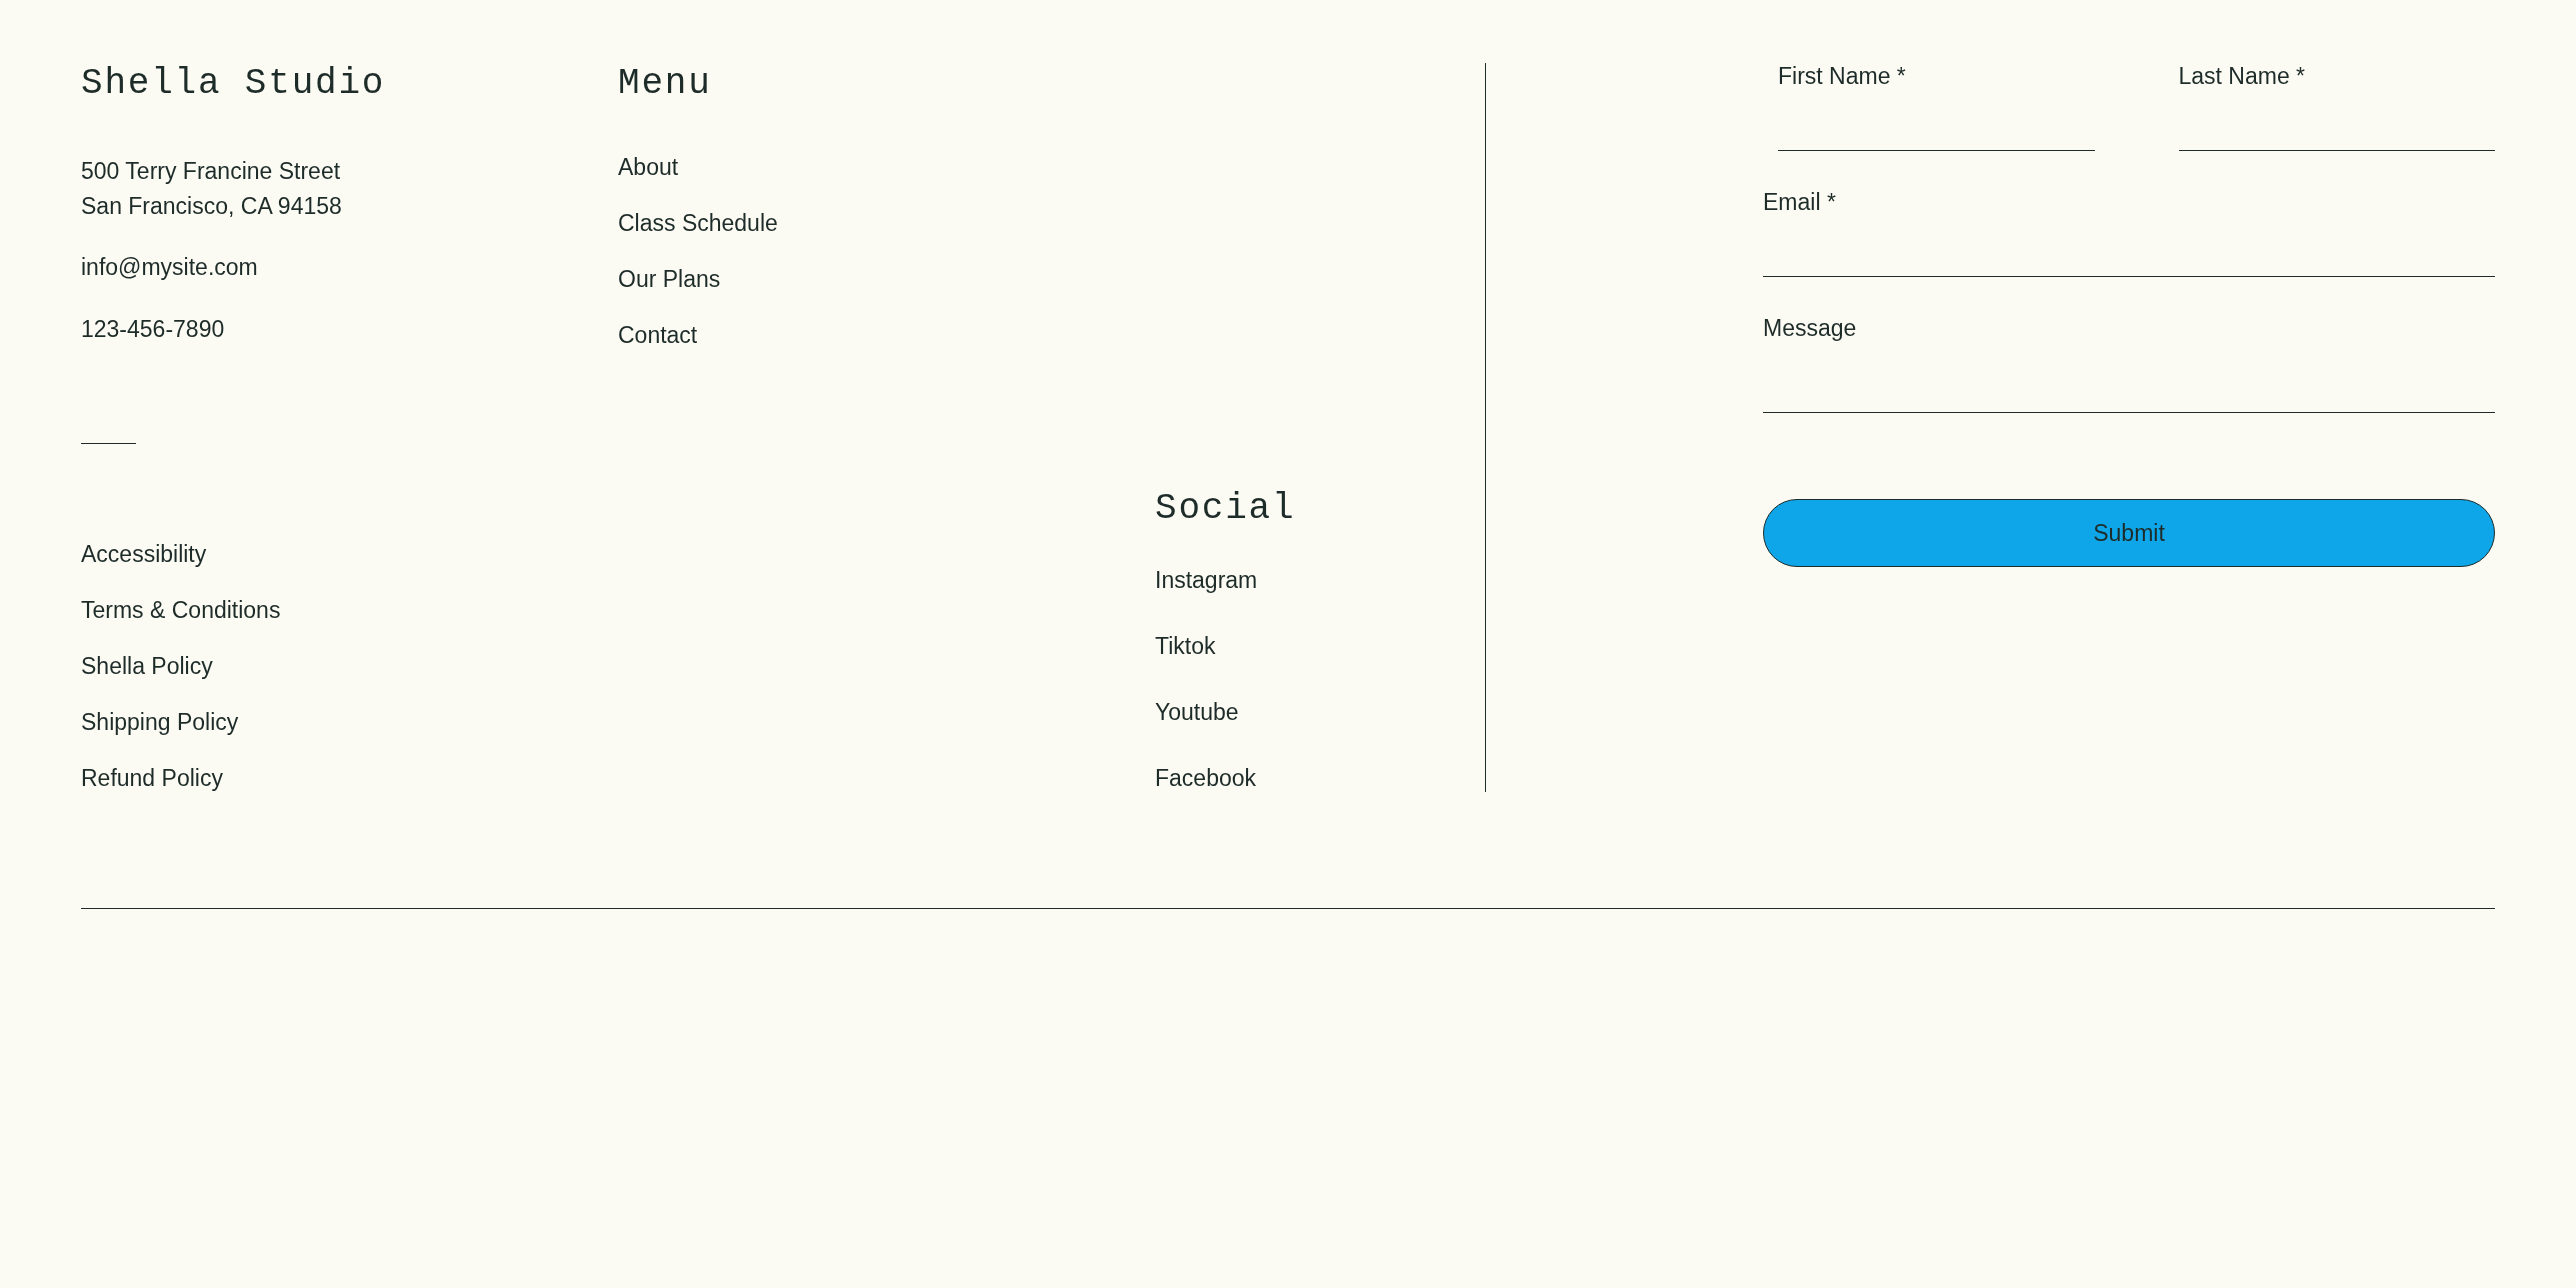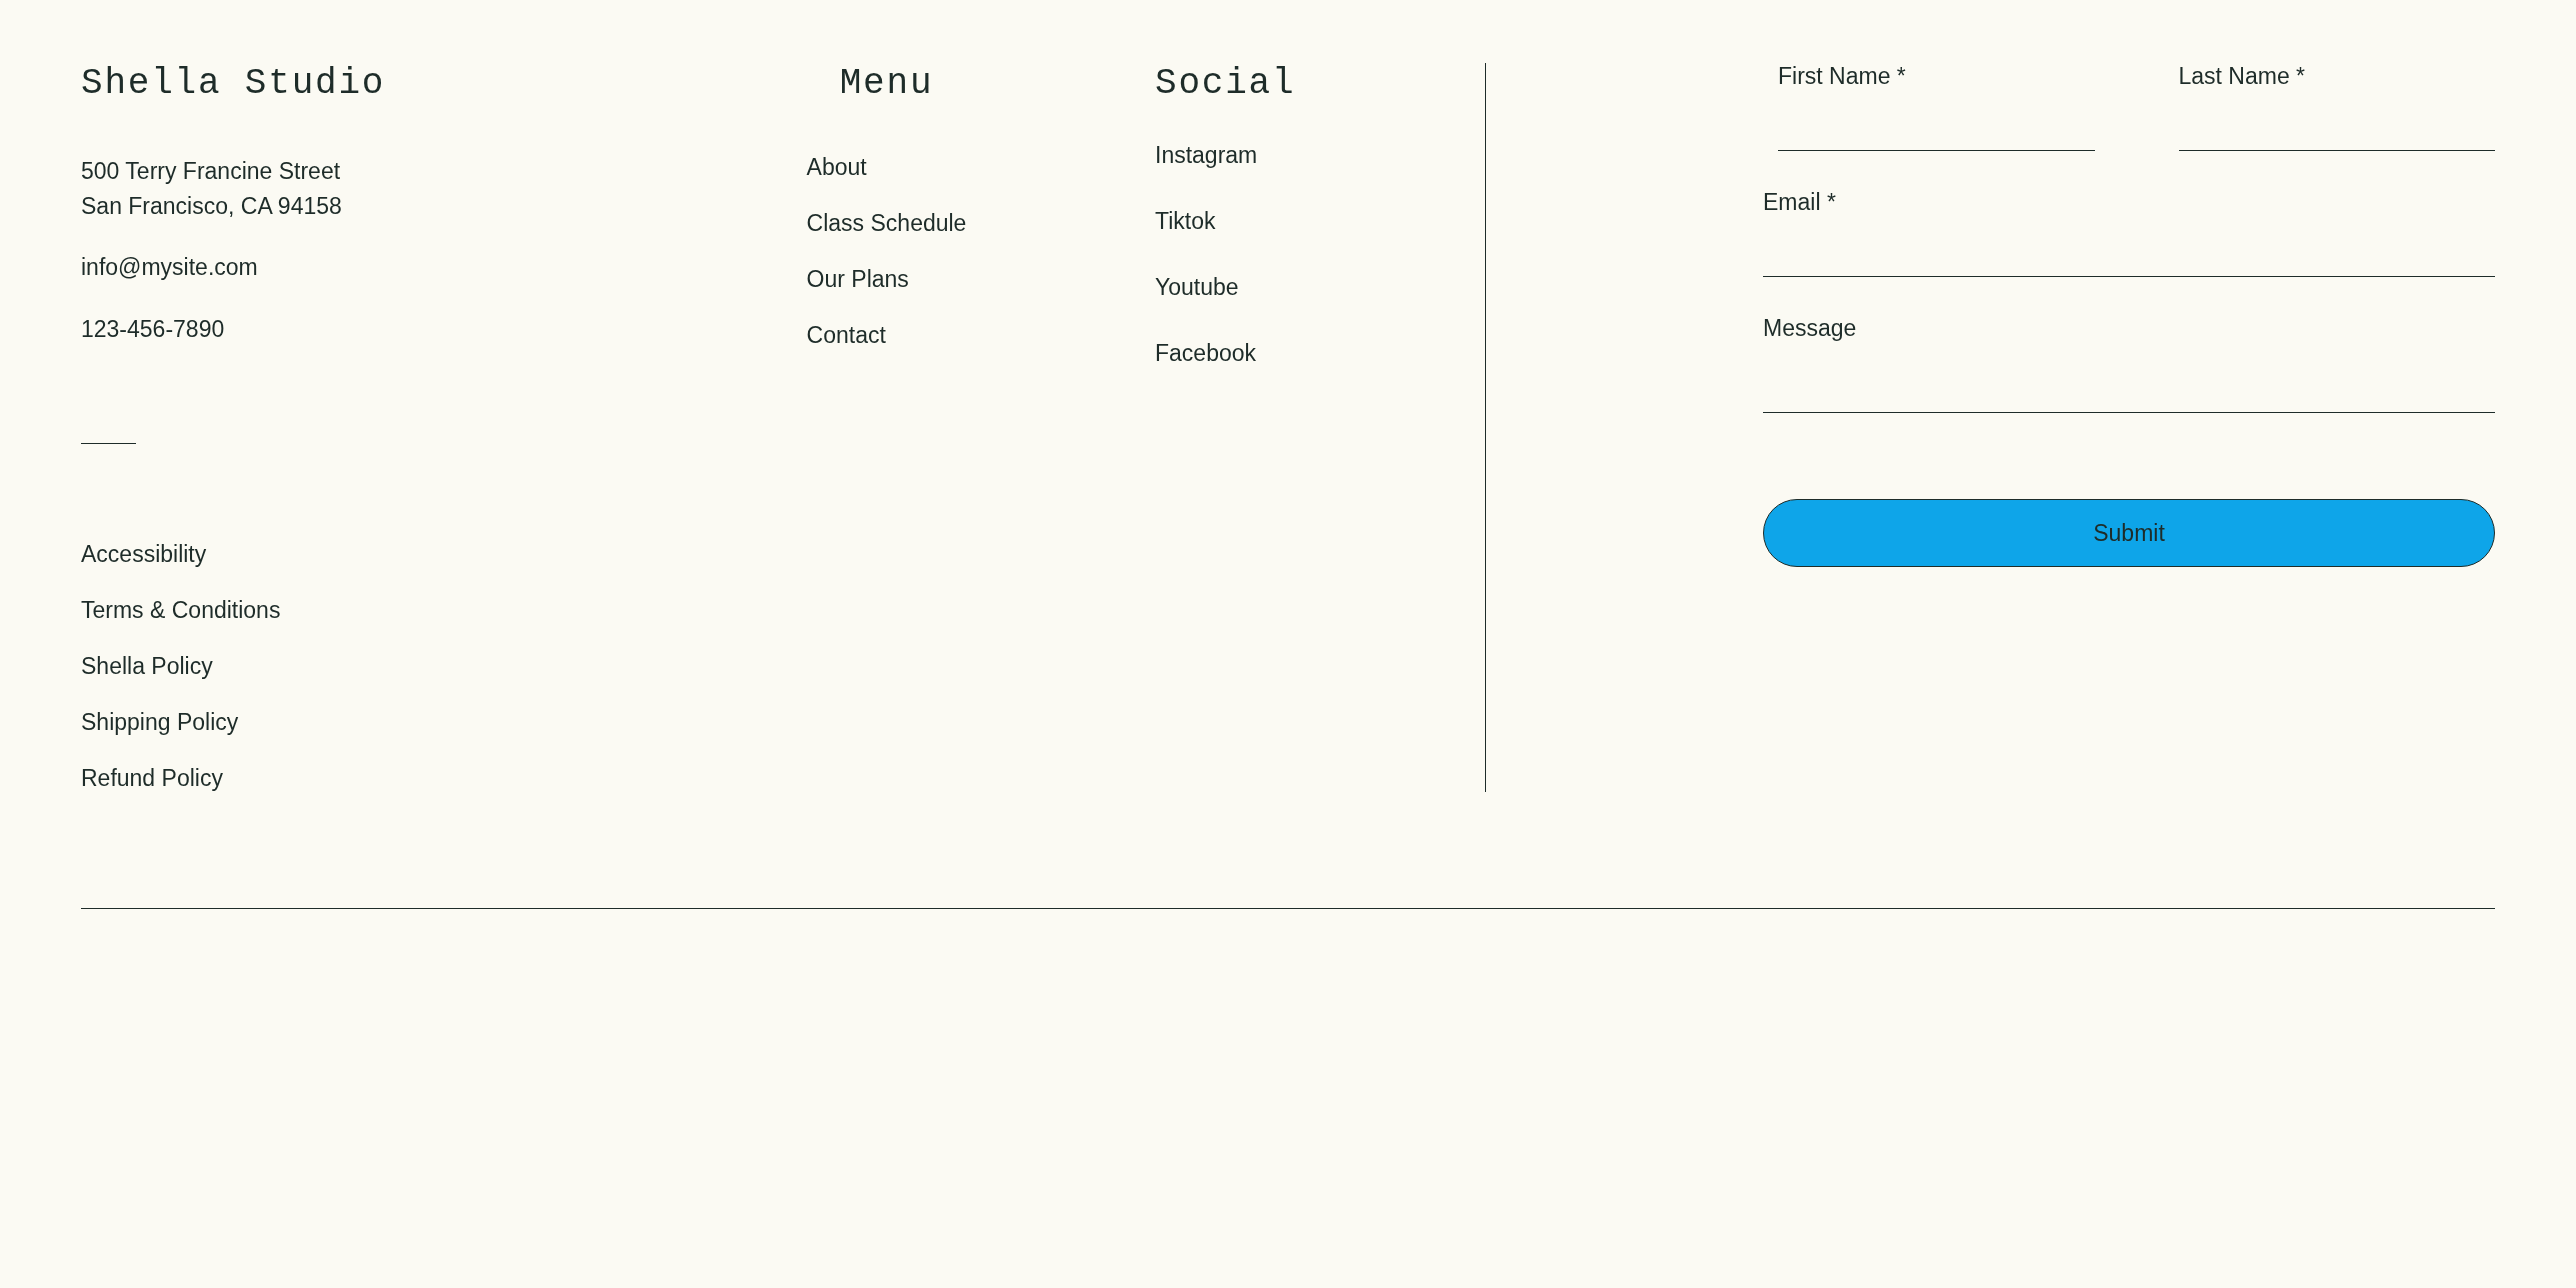--- a/index.html
+++ b/index.html
@@ -23,26 +23,26 @@
     }
     .col {
       display: flex;
       flex-direction: column;
     }
     .col-brand {
       width: 537px;
     }
     .col-menu {
       width: 537px;
-      align-items: center;
     }
     .col-social {
       width: 331px;
       border-right: 0.9px solid #1e2c29;
       padding-right: 54px;
+      justify-content: flex-end;
     }
     .col-form {
       padding-left: 277px;
       flex: 1;
     }
     .heading {
       font-family: "Courier New", Courier, monospace;
       font-size: 36px;
       font-weight: 400;
       letter-spacing: 1.8px;

